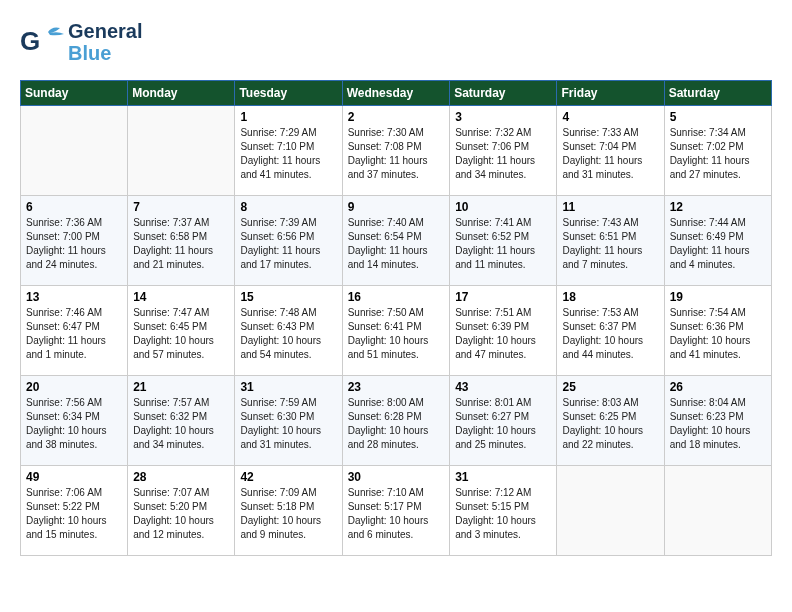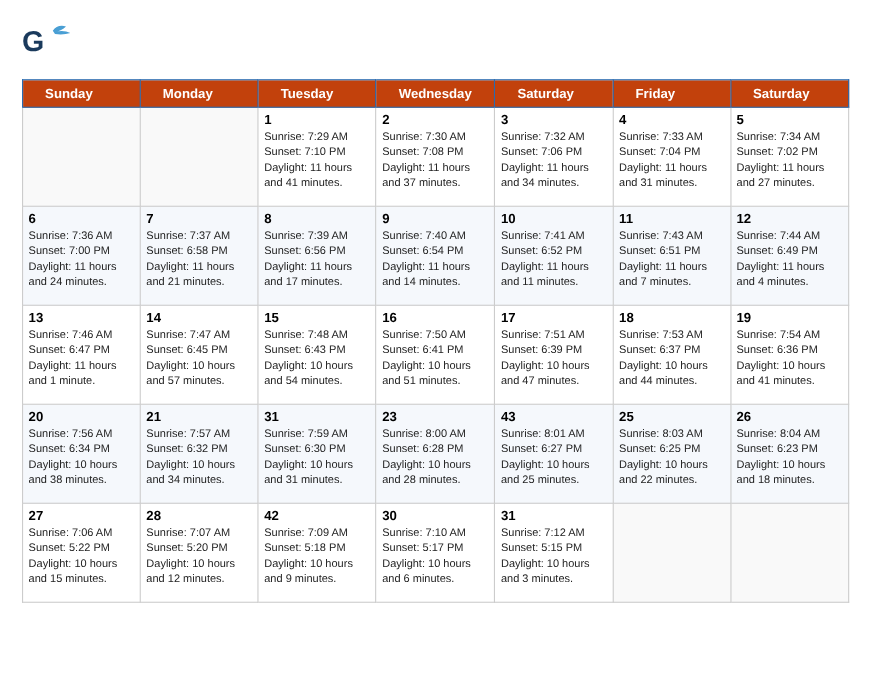--- a/index.html
+++ b/index.html
@@ -32,24 +32,24 @@
     .location {
       font-size: 15px;
       color: #444;
     }
     .calendar {
       width: 100%;
       border-collapse: collapse;
       font-size: 11px;
     }
     .calendar th {
-      background-color: #c2410c;
+      background-color: #14532d;
       color: #fff;
       text-align: left;
-      padding: 5px 20px;
+      padding: 5px 4px;
       font-size: 12px;
       font-weight: bold;
       border: 1px solid #2a6aaf;
     }
     .calendar td {
       vertical-align: top;
       border: 1px solid #ccc;
       padding: 4px 5px;
       width: 108px;
       height: 90px;
@@ -79,20 +79,24 @@
 <div class="header">
   <div class="logo">
     <div style="display:flex;align-items:center;gap:4px;">
       <div style="position:relative;width:44px;height:36px;">
         <svg width="44" height="36" viewBox="0 0 44 36">
 
           <text x="0" y="26" font-size="26" font-weight="bold" fill="#1a3a5c" font-family="Arial">G</text>
 
           <path d="M28 8 Q32 2 40 4 Q36 8 30 9 Q38 7 44 10 Q38 12 30 11" fill="#4a9fd4"></path>
         </svg>
+      </div>
+      <div>
+        <div style="font-size:20px;font-weight:bold;color:#1a3a5c;line-height:1.1;">General</div>
+        <div style="font-size:20px;font-weight:bold;color:#4a9fd4;line-height:1.1;">Blue</div>
       </div>
     </div>
   </div>
   <div class="title-block">
     <div class="month-title"></div>
     <div class="location"></div>
   </div>
 </div>
 
 <table class="calendar">
@@ -217,21 +221,21 @@
         <span class="day-num">25</span>
         <span class="day-info">Sunrise: 8:03 AM<br>Sunset: 6:25 PM<br>Daylight: 10 hours and 22 minutes.</span>
       </td>
         <td>
         <span class="day-num">26</span>
         <span class="day-info">Sunrise: 8:04 AM<br>Sunset: 6:23 PM<br>Daylight: 10 hours and 18 minutes.</span>
       </td>
       </tr>
       <tr>
         <td>
-        <span class="day-num">27</span>
+        <span class="day-num">49</span>
         <span class="day-info">Sunrise: 7:06 AM<br>Sunset: 5:22 PM<br>Daylight: 10 hours and 15 minutes.</span>
       </td>
         <td>
         <span class="day-num">28</span>
         <span class="day-info">Sunrise: 7:07 AM<br>Sunset: 5:20 PM<br>Daylight: 10 hours and 12 minutes.</span>
       </td>
         <td>
         <span class="day-num">42</span>
         <span class="day-info">Sunrise: 7:09 AM<br>Sunset: 5:18 PM<br>Daylight: 10 hours and 9 minutes.</span>
       </td>

